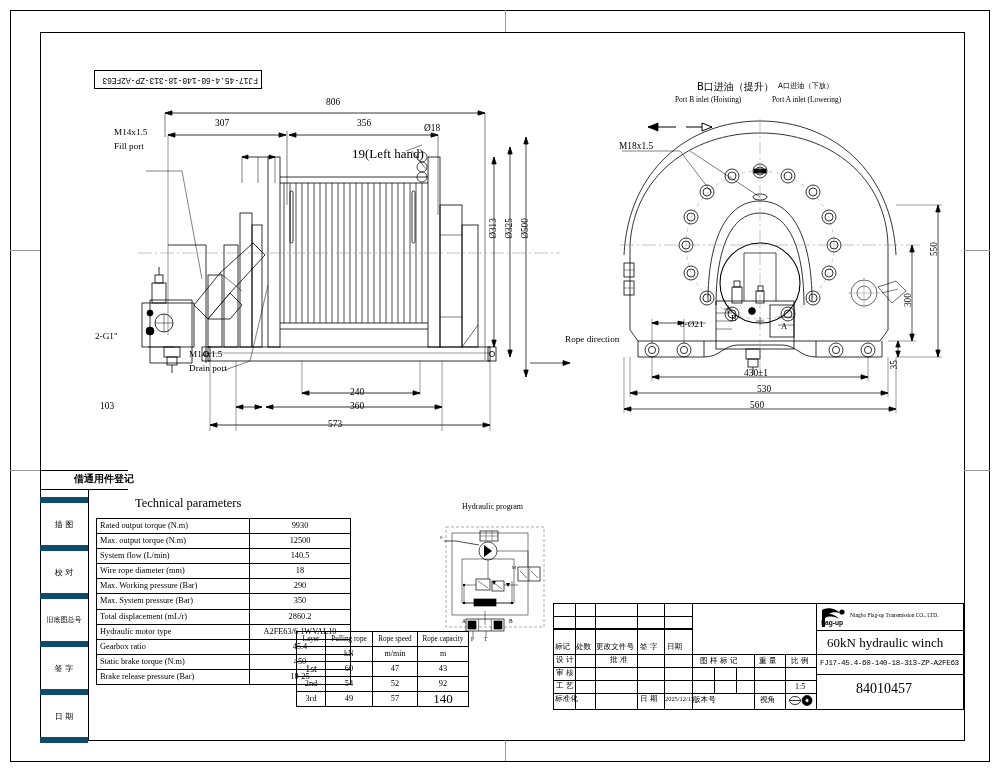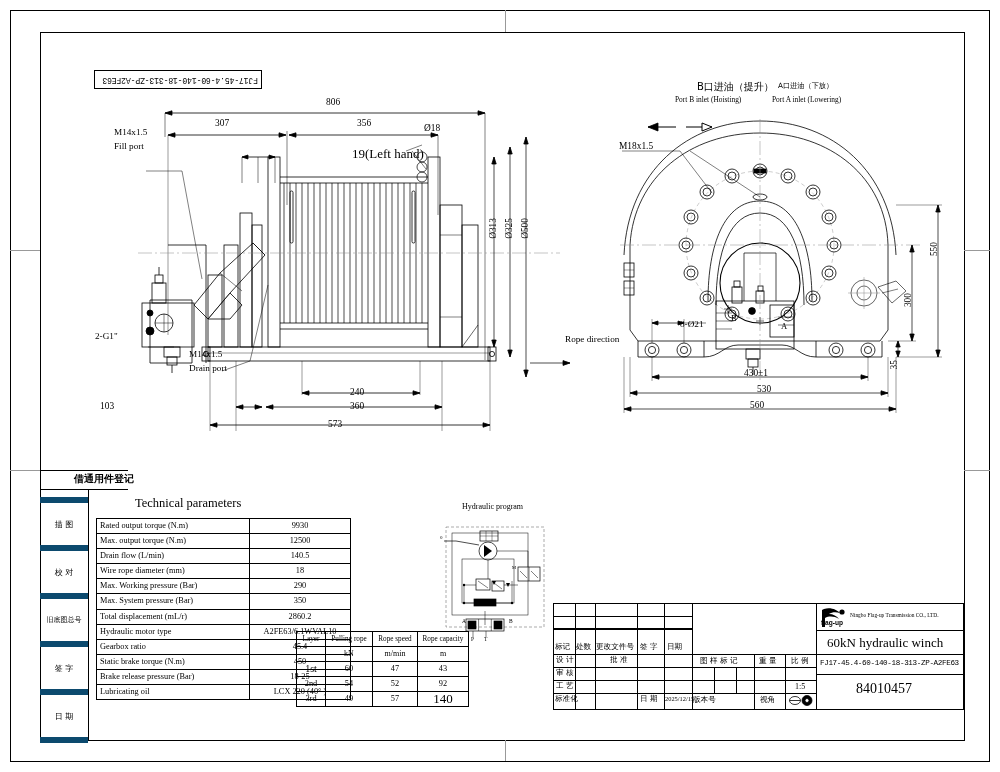--- a/index.html
+++ b/index.html
@@ -427,21 +427,21 @@
     <tbody id="tech-rows">
         <tr>
           <td class="lbl">Rated output torque (N.m)</td>
           <td class="val">9930</td>
         </tr>
         <tr>
           <td class="lbl">Max. output torque (N.m)</td>
           <td class="val">12500</td>
         </tr>
         <tr>
-          <td class="lbl">Drain flow (L/min)</td>
+          <td class="lbl">System flow (L/min)</td>
           <td class="val">140.5</td>
         </tr>
         <tr>
           <td class="lbl">Wire rope diameter (mm)</td>
           <td class="val">18</td>
         </tr>
         <tr>
           <td class="lbl">Max. Working pressure (Bar)</td>
           <td class="val">290</td>
         </tr>
@@ -461,24 +461,20 @@
           <td class="lbl">Gearbox ratio</td>
           <td class="val">45.4</td>
         </tr>
         <tr>
           <td class="lbl">Static brake torque (N.m)</td>
           <td class="val">450</td>
         </tr>
         <tr>
           <td class="lbl">Brake release pressure (Bar)</td>
           <td class="val">18-25</td>
-        </tr>
-        <tr>
-          <td class="lbl">Lubricating oil</td>
-          <td class="val">LCX 220 (40° )</td>
         </tr>
       </tbody>
   </table>
 
   <table class="lay abs" style="left:296px;top:631px;">
     <tbody id="layer-rows">
         <tr>
           <td style="width:26px">Layer</td>
           <td style="width:44px">Pulling rope</td>
           <td style="width:42px">Rope speed</td>

